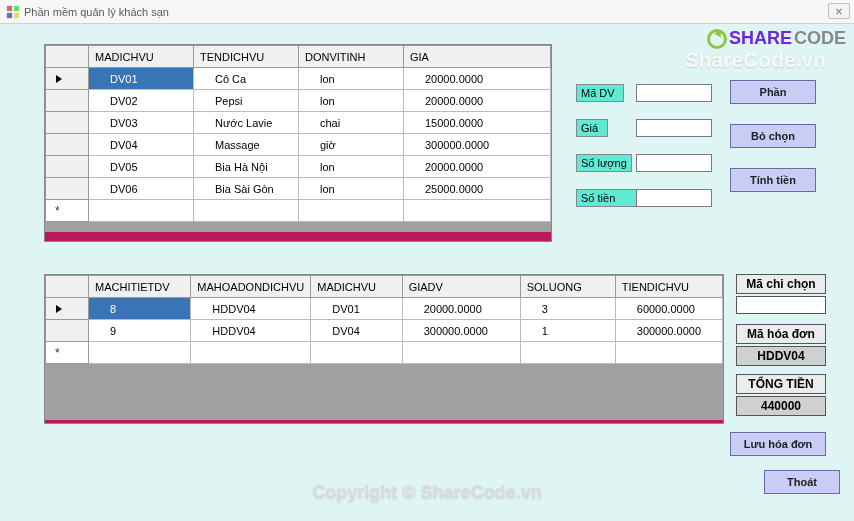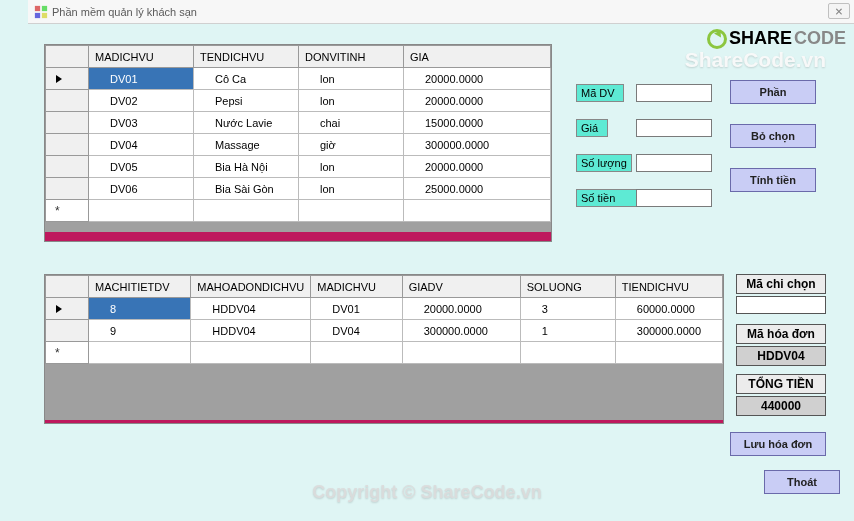--- a/index.html
+++ b/index.html
@@ -1,28 +1,28 @@
 <!DOCTYPE html>
 <html><head>
 <meta charset="utf-8">
 <style>
   * { box-sizing: border-box; margin: 0; padding: 0; font-family: "Segoe UI", Tahoma, sans-serif; }
   body { background: #fff; width: 854px; height: 521px; position: relative; overflow: hidden; }
   .window { width: 854px; height: 521px; background: #dff5f4; position: relative; }
-  .titlebar { height: 24px; background: #f7f7f7; border-bottom: 1px solid #d0d0d0; display: flex; align-items: center; padding: 0 6px; font-size: 11px; color: #5a5a5a; position: relative; margin-left: 28px; }
+  .titlebar { height: 24px; background: #f7f7f7; border-bottom: 1px solid #d0d0d0; display: flex; align-items: center; padding: 0 6px; font-size: 11px; color: #5a5a5a; position: relative; }
   .titlebar .appicon { width: 14px; height: 14px; margin-right: 4px; display: inline-block; }
   .titlebar .appicon svg { width: 14px; height: 14px; }
   .titlebar .win-close { position: absolute; right: 4px; top: 3px; width: 22px; height: 16px; border: 1px solid #c0c0c0; background: #f4f4f4; border-radius: 2px; font-size: 9px; color: #888; text-align: center; line-height: 14px; }
   .content { position: absolute; top: 24px; left: 0; right: 0; bottom: 0; }
 
   
   .logo { position: absolute; right: 8px; top: 4px; font-weight: bold; font-size: 18px; letter-spacing: 0; display: flex; align-items: center; gap: 2px; }
   .logo .lring { width: 20px; height: 20px; border-radius: 50%; border: 3px solid #8cc63f; position: relative; }
   .logo .lring::after{content:"";position:absolute;width:0;height:0;border-left:4px solid transparent;border-right:4px solid transparent;border-bottom:6px solid #8cc63f;top:-2px;left:5px;transform:rotate(30deg);}
-  .logo .sc-share { color: #000000; }
+  .logo .sc-share { color: #6d28d9; }
   .logo .sc-code { color: #888; }
   .wm-top { position: absolute; right: 28px; top: 24px; font-size: 21px; font-weight: bold; color: rgba(250,250,250,0.95); text-shadow: 0 1px 2px rgba(0,0,0,0.15);}
   .wm-bottom { position: absolute; left: 0; right: 0; bottom: 18px; text-align: center; font-size: 18px; font-weight: bold; color: rgba(220,220,220,0.9); text-shadow: 0 1px 2px rgba(0,0,0,0.15); pointer-events:none;}
 
   
   .grid { position: absolute; background: #be185d; border: 1px solid #888; font-size: 11px; color: #000; }
   .grid table { border-collapse: collapse; width: 100%; background: #fff; }
   .grid th { background: #f0f0f0; border: 1px solid #999; text-align: left; padding: 3px 6px; font-weight: normal; height: 22px;}
   .grid td { border: 1px solid #bbb; padding: 3px 21px; height: 22px; background: #fff; margin-top: 15px;}
   .grid td.rowhdr { background: #f0f0f0; width: 30px; border:1px solid #999; position: relative;}

